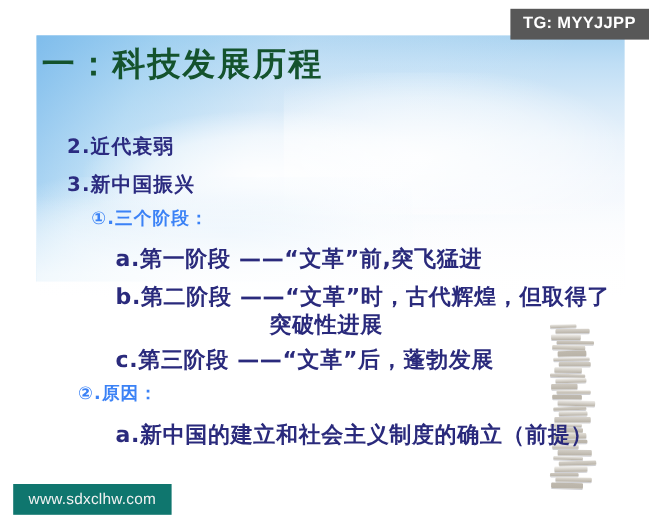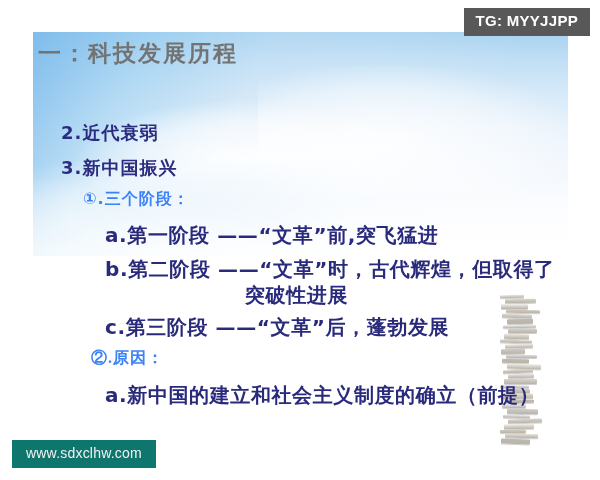--- a/index.html
+++ b/index.html
@@ -108,23 +108,23 @@
     position: absolute;
     white-space: nowrap;
     color: #2b2b80;
     font-family: "DejaVu Sans", "Liberation Sans", sans-serif;
     letter-spacing: 0.5px;
   }
 
   .title {
     left: 5px;
     top: 6px;
-    font-size: 23px;
-    font-weight: 700;
-    color: #737373;
+    font-size: 30px;
+    font-weight: 700;
+    color: #14532d;
     letter-spacing: 2px;
   }
 
   .lvl1 {
     font-size: 18px;
     font-weight: 700;
     color: #2b2b80;
     letter-spacing: 1px;
   }
   .lvl2 {
@@ -144,21 +144,21 @@
 
   
   #l-1      { left: 28px;  top: 54px; }
   #l-2      { left: 28px;  top: 89px; }
   #l-3      { left: 28px;  top: 124px; }
   #l-c1     { left: 50px;  top: 157px; }
   #l-a      { left: 72px;  top: 190px; }
   #l-b      { left: 72px;  top: 224px; }
   #l-b2     { left: 212px; top: 250px; }
   #l-c      { left: 72px;  top: 282px; }
-  #l-c2     { left: 58px;  top: 316px; font-family: Liberation Serif, serif; }
+  #l-c2     { left: 38px;  top: 316px; }
   #l-ra     { left: 72px;  top: 350px; }
 
   
   #books {
     position: absolute;
     left: 467px;
     top: 263px;
     width: 35px;
     height: 148px;
   }

